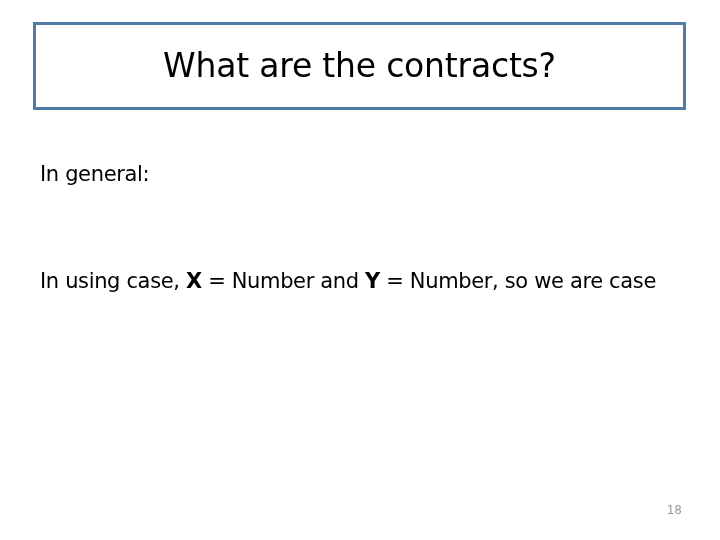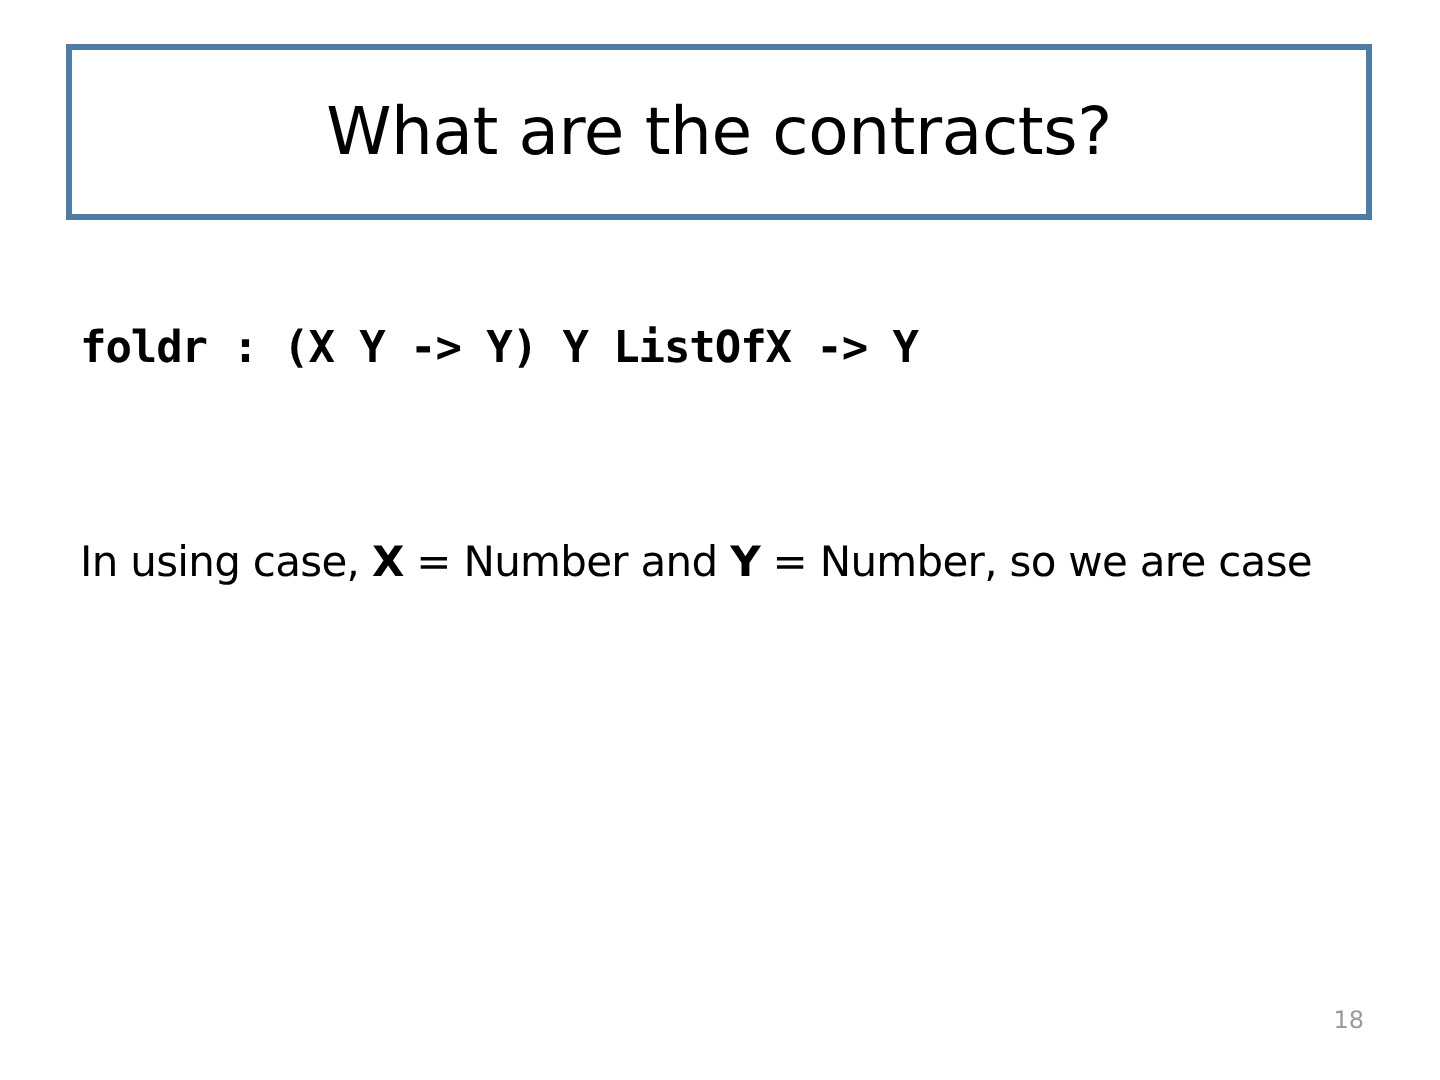--- a/index.html
+++ b/index.html
@@ -82,24 +82,24 @@
 
 <div class="slide">
 
   <div class="title-box">
     <div class="title-text">What are the contracts?</div>
   </div>
 
   <div class="body-block">
 
 
+    <div class="line">
+      <span class="prose">In general:</span>
+    </div>
 
-    <div class="line">
-      <span class="code">foldr : (X Y -&gt; Y) Y ListOfX -&gt; Y</span>
-    </div>
 
     <div class="line">
       <span class="prose">In using case, </span><span class="prose-b">X</span><span class="prose"> = Number and </span><span class="prose-b">Y</span><span class="prose"> = Number, so we are case</span>
     </div>
 
   </div>
 
   <div class="slide-number">18</div>
 
 </div>

